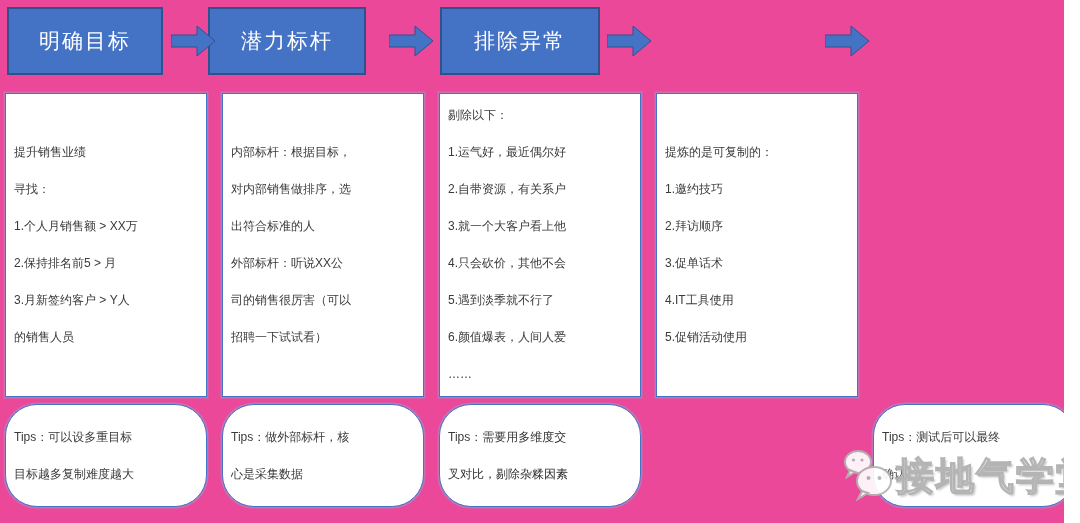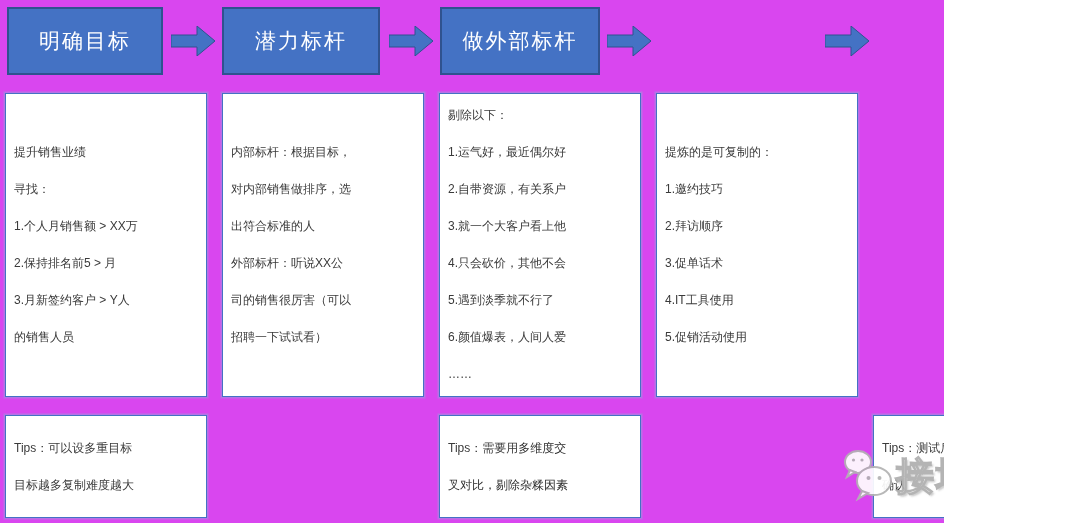--- a/index.html
+++ b/index.html
@@ -1,43 +1,43 @@
 <!DOCTYPE html>
 <html><head>
 <meta charset="utf-8">
 <style>
   html,body{margin:0;padding:0;background:#ffffff;}
   .stage{
-    position:relative;width:944px;height:523px;background:#d946ef;
+    position:relative;width:1064px;height:523px;background:#ec4899;
     font-family:"Liberation Sans",sans-serif;color:#3a3a3a;overflow:hidden;
   }
   
   .hdr{
     position:absolute;top:7px;height:68px;box-sizing:border-box;
     background:#4472C4;border:2px solid #2F528F;color:#ffffff;
     display:flex;align-items:center;justify-content:center;
     font-size:21px;letter-spacing:2px;
   }
   .h1{left:7px;width:156px}
-  .h2{left:222px;width:158px}
+  .h2{left:208px;width:158px}
   .h3{left:440px;width:160px}
   .h4{left:657px;width:158px}
   .h5{left:877px;width:160px}
   
   .arrow{position:absolute;top:26px;width:44px;height:30px;}
   .arrow path{fill:#4472C4;stroke:#2F528F;stroke-width:1;}
   .a1{left:171px}.a2{left:389px}.a3{left:607px}.a4{left:825px}
   
   .box{
     position:absolute;width:202px;box-sizing:border-box;background:#ffffff;
     border:1.5px solid #4472C4;box-shadow:0 0 0 1.5px rgba(142,169,219,.45);
     display:flex;flex-direction:column;justify-content:center;
   }
   .body{top:93px;height:304px;}
-  .tip{top:415px;height:103px;}
+  .tip{top:404px;height:103px;border-radius:32px;}
   .c1{left:5px}.c2{left:222px}.c3{left:439px}.c4{left:656px}.c5{left:873px}
   .btxt,.ttxt{
     padding:0 8px;font-size:12px;line-height:37px;
     white-space:pre-line;word-break:break-all;text-align:left;
   }
   .boldseg{font-weight:400;color:#2e2e2e;}
   
   .watermark{
     position:absolute;left:840px;top:447px;display:flex;align-items:center;
     z-index:5;pointer-events:none;opacity:.92;
@@ -52,21 +52,21 @@
     white-space:nowrap;
   }
 </style>
 </head>
 <body>
 
 <div class="stage">
 
   <div class="hdr h1">明确目标</div>
   <div class="hdr h2">潜力标杆</div>
-  <div class="hdr h3">做外部标杆</div>
+  <div class="hdr h3">排除异常</div>
 
   <svg class="arrow a1" viewBox="0 0 44 30">
       <path d="M0,9 L26,9 L26,0 L44,15 L26,30 L26,21 L0,21 Z"></path>
     </svg>
   <svg class="arrow a2" viewBox="0 0 44 30">
       <path d="M0,9 L26,9 L26,0 L44,15 L26,30 L26,21 L0,21 Z"></path>
     </svg>
   <svg class="arrow a3" viewBox="0 0 44 30">
       <path d="M0,9 L26,9 L26,0 L44,15 L26,30 L26,21 L0,21 Z"></path>
     </svg>
@@ -106,20 +106,24 @@
 2.拜访顺序
 3.促单话术
 4.IT工具使用
 5.促销活动使用</div>
   </div>
 
   <div class="box tip c1">
     <div class="ttxt"><span>Tips：可以设多重目标
 目标越多复制难度越大</span><span class="boldseg"></span></div>
   </div>
+  <div class="box tip c2">
+    <div class="ttxt"><span>Tips：做外部标杆，核
+心是采集数据</span><span class="boldseg"></span></div>
+  </div>
   <div class="box tip c3">
     <div class="ttxt"><span>Tips：需要用</span><span class="boldseg">多维度交
 叉对比，剔除杂糅因素</span></div>
   </div>
   <div class="box tip c5">
     <div class="ttxt"><span>Tips：测试后可以最终
 确认</span><span class="boldseg"></span></div>
   </div>
 
   <div class="watermark">

